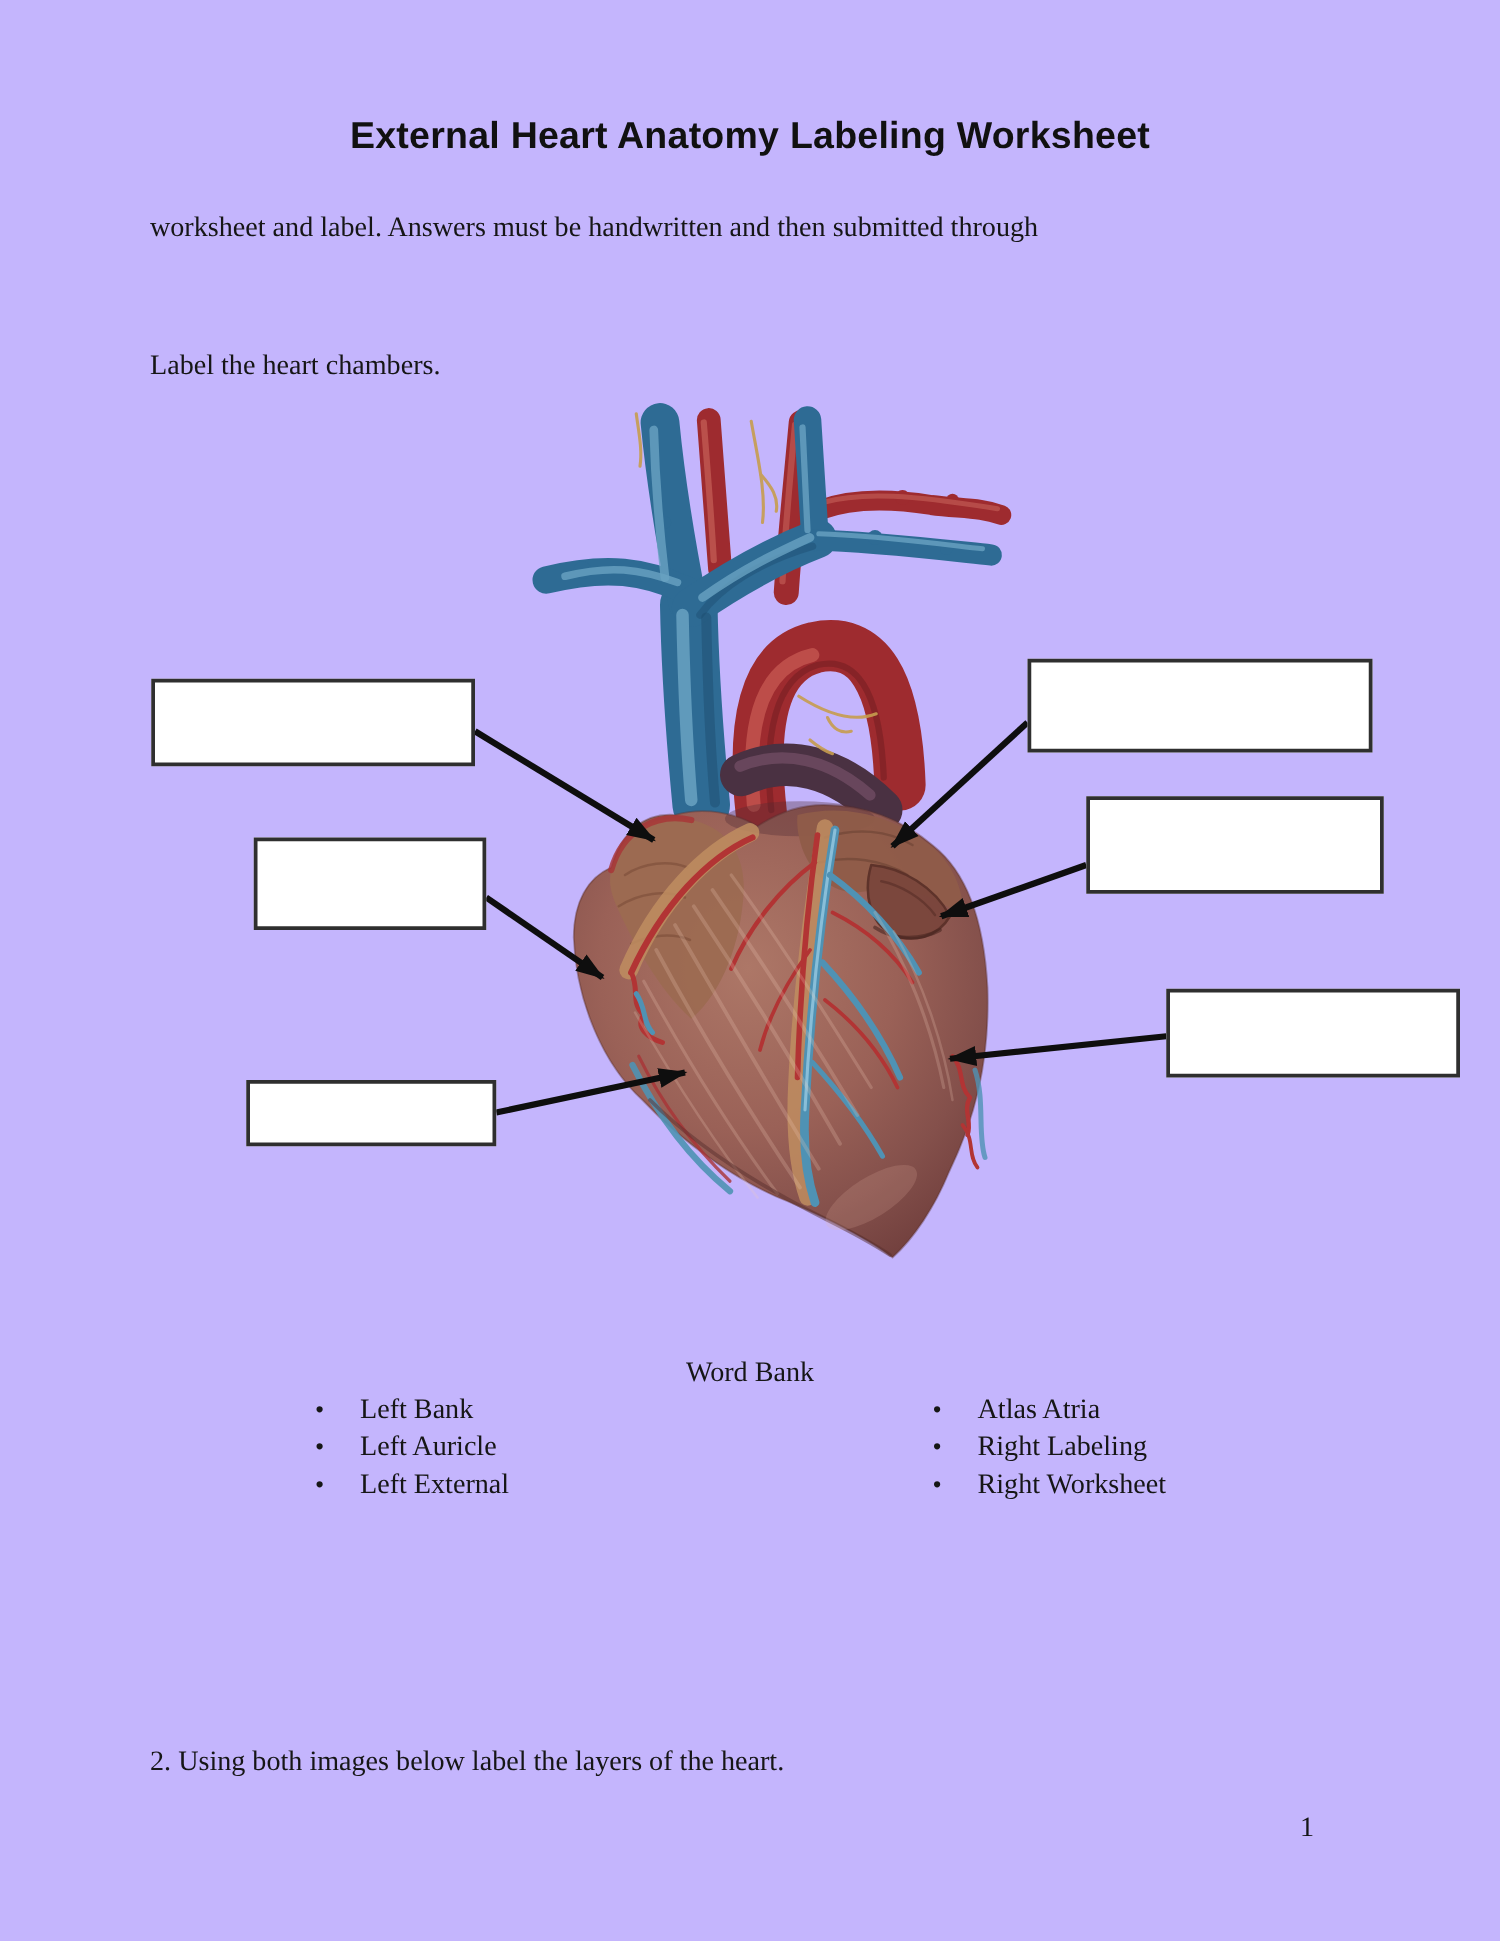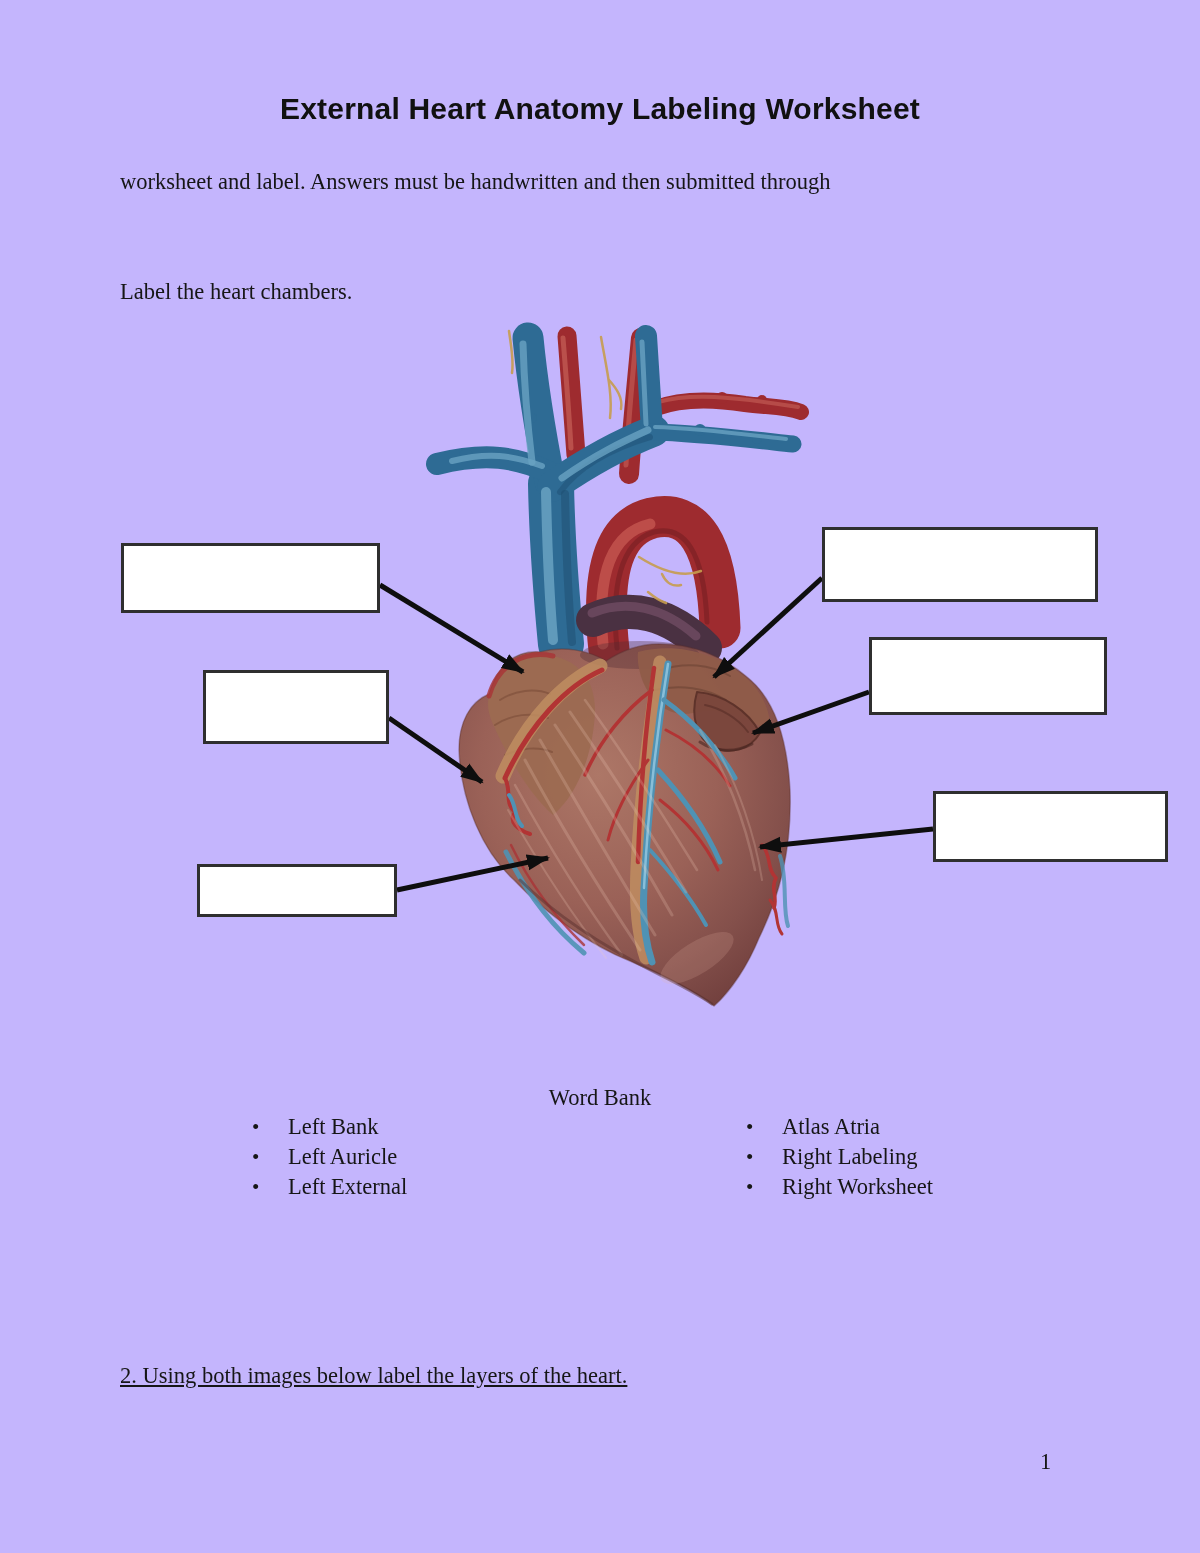--- a/index.html
+++ b/index.html
@@ -20,21 +20,21 @@
   .label-box {
     position:absolute; background:#ffffff; border:3px solid #2f2f2f;
     box-sizing:border-box; font-size:21px; line-height:25px; padding:4px 8px;
   }
   .wordbank-title { position:absolute; left:0; top:1083px; width:100%; text-align:center; white-space:nowrap; }
   .wb-list { position:absolute; top:1112px; list-style:none; margin:0; padding:0; }
   .wb-left { left:252px; }
   .wb-right { left:746px; }
   .wb-list li { display:flex; align-items:baseline; line-height:29px; }
   .wb-list .bullet { width:36px; font-size:21px; }
-  .q2 { position:absolute; left:120px; top:1361px; white-space:nowrap;text-decoration:underline; }
+  .q2 { position:absolute; left:120px; top:1394px; white-space:nowrap; }
   .pagenum { position:absolute; left:1040px; top:1447px; }
 </style>
 </head>
 <body>
 
 <div class="page">
 
   <div class="title">External Heart Anatomy Labeling Worksheet</div>
 
   <div class="intro body-text">

